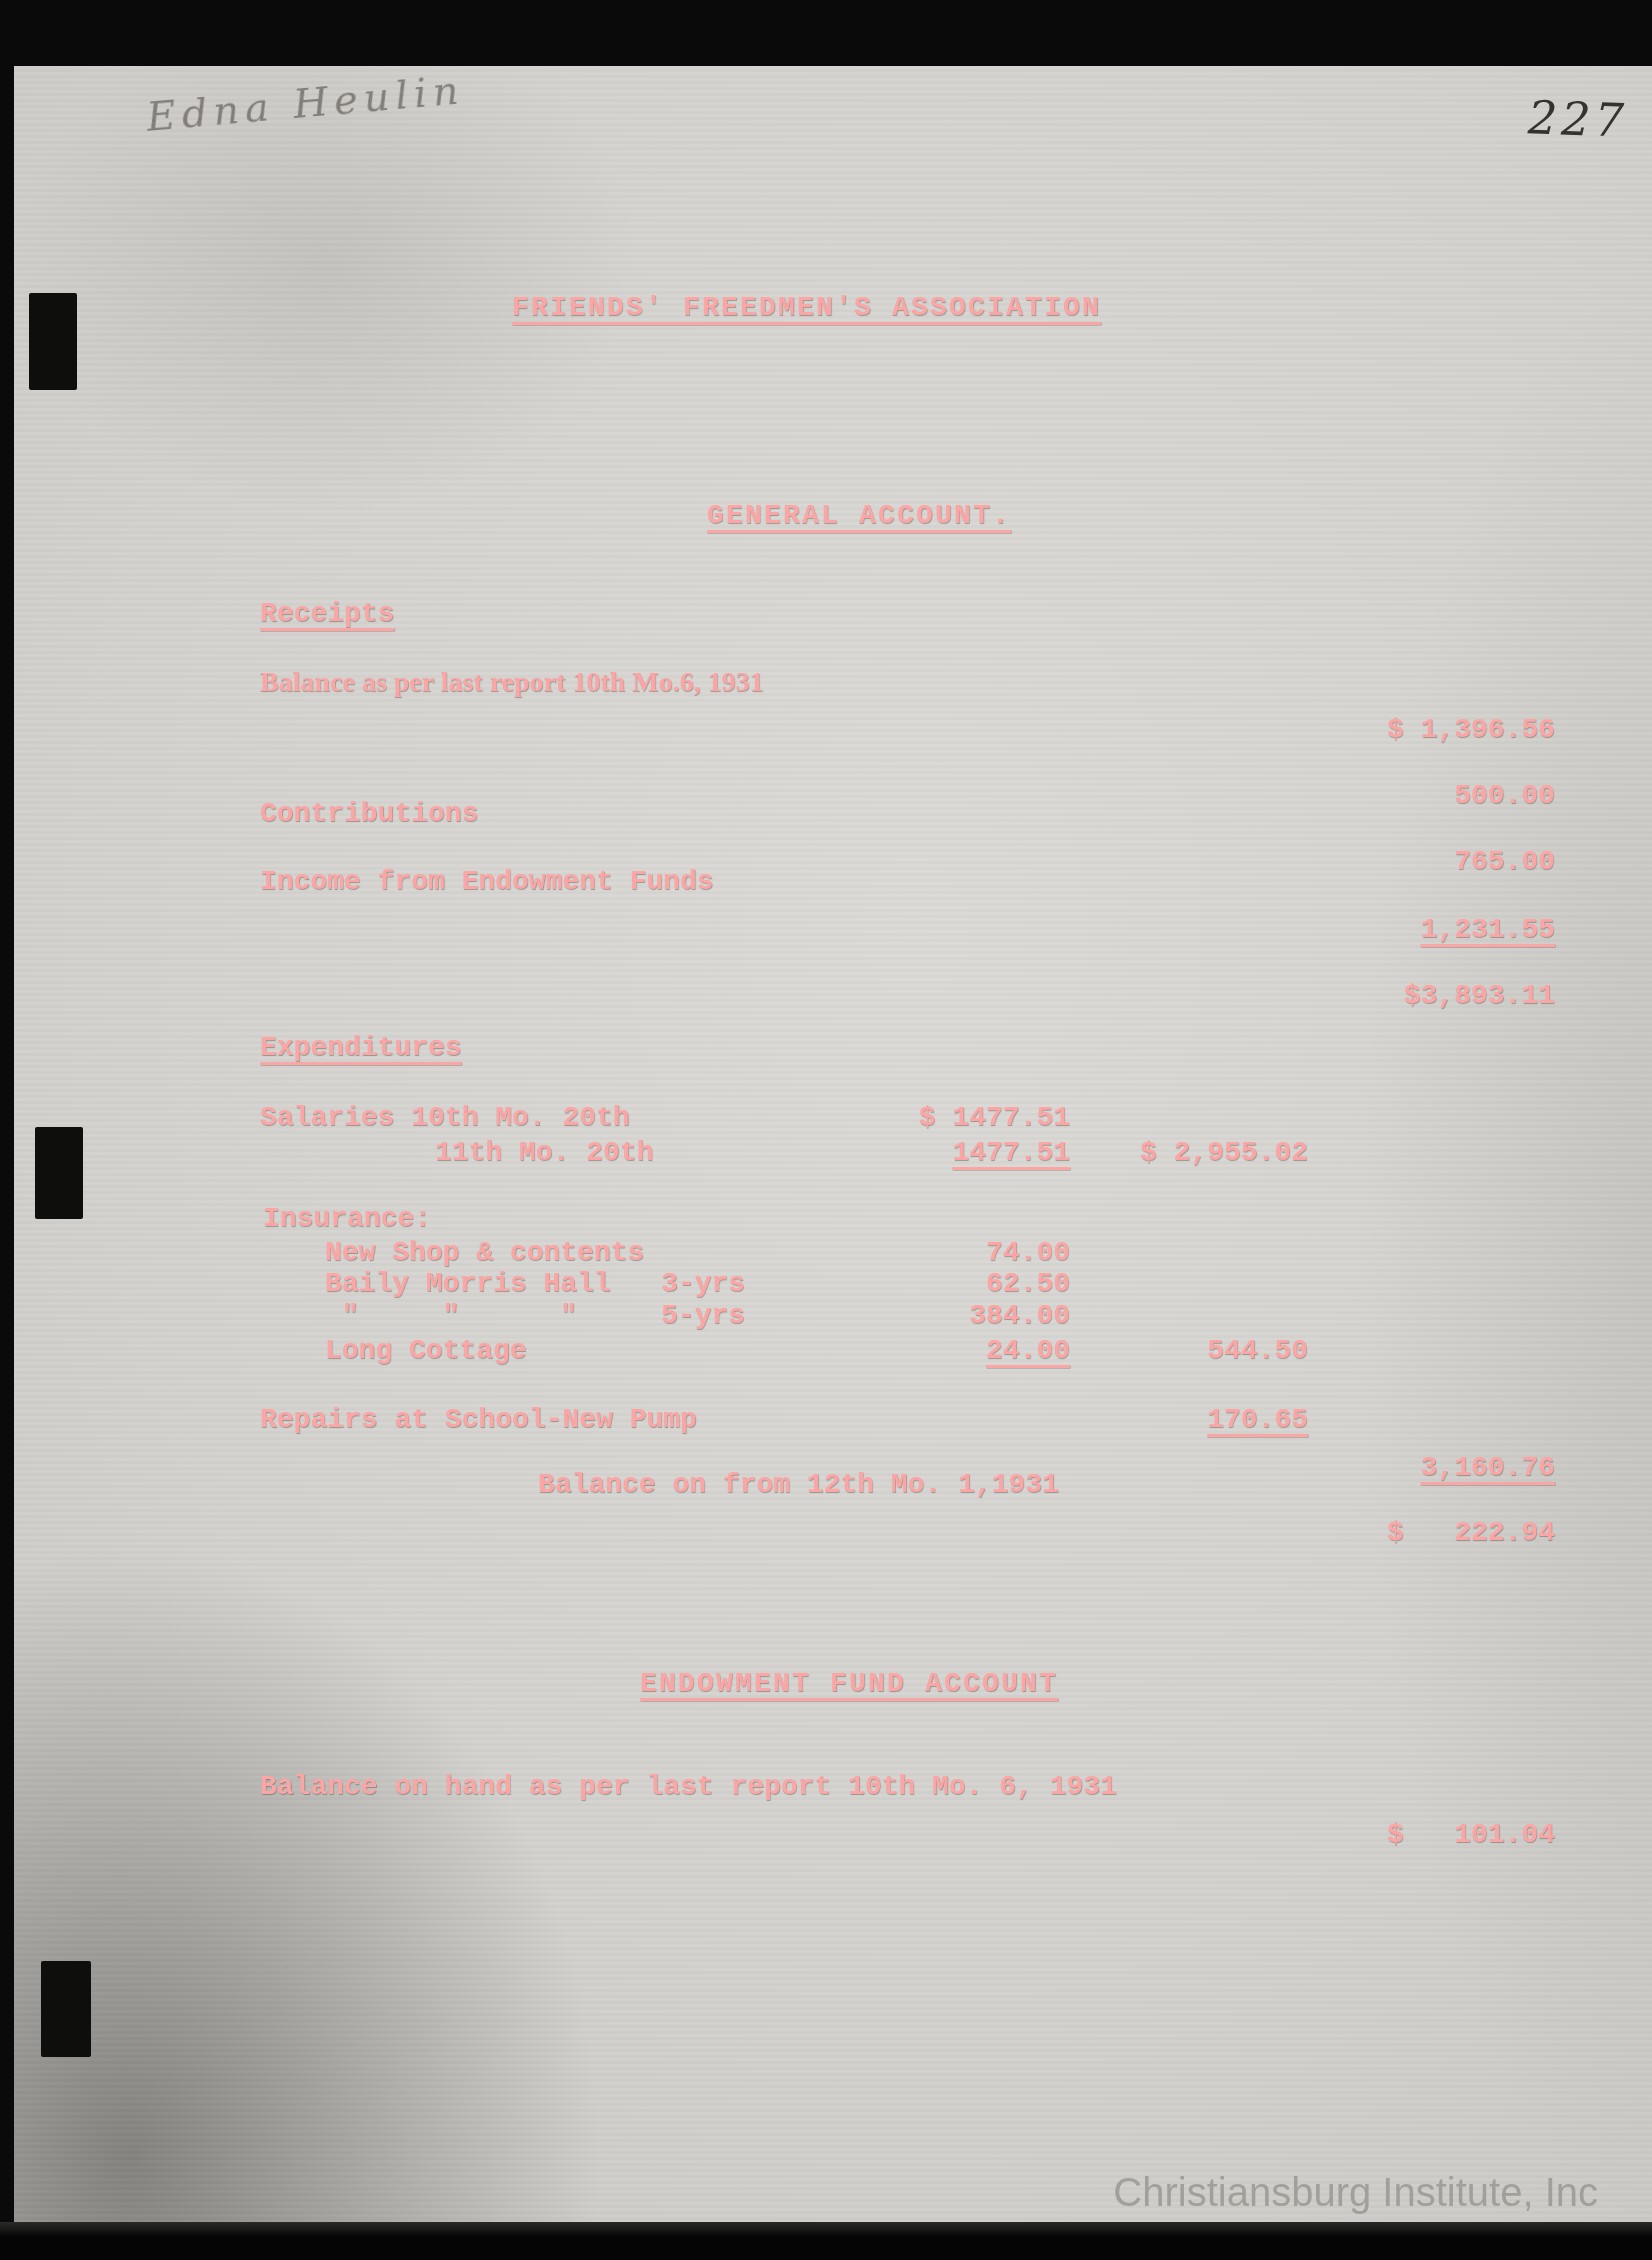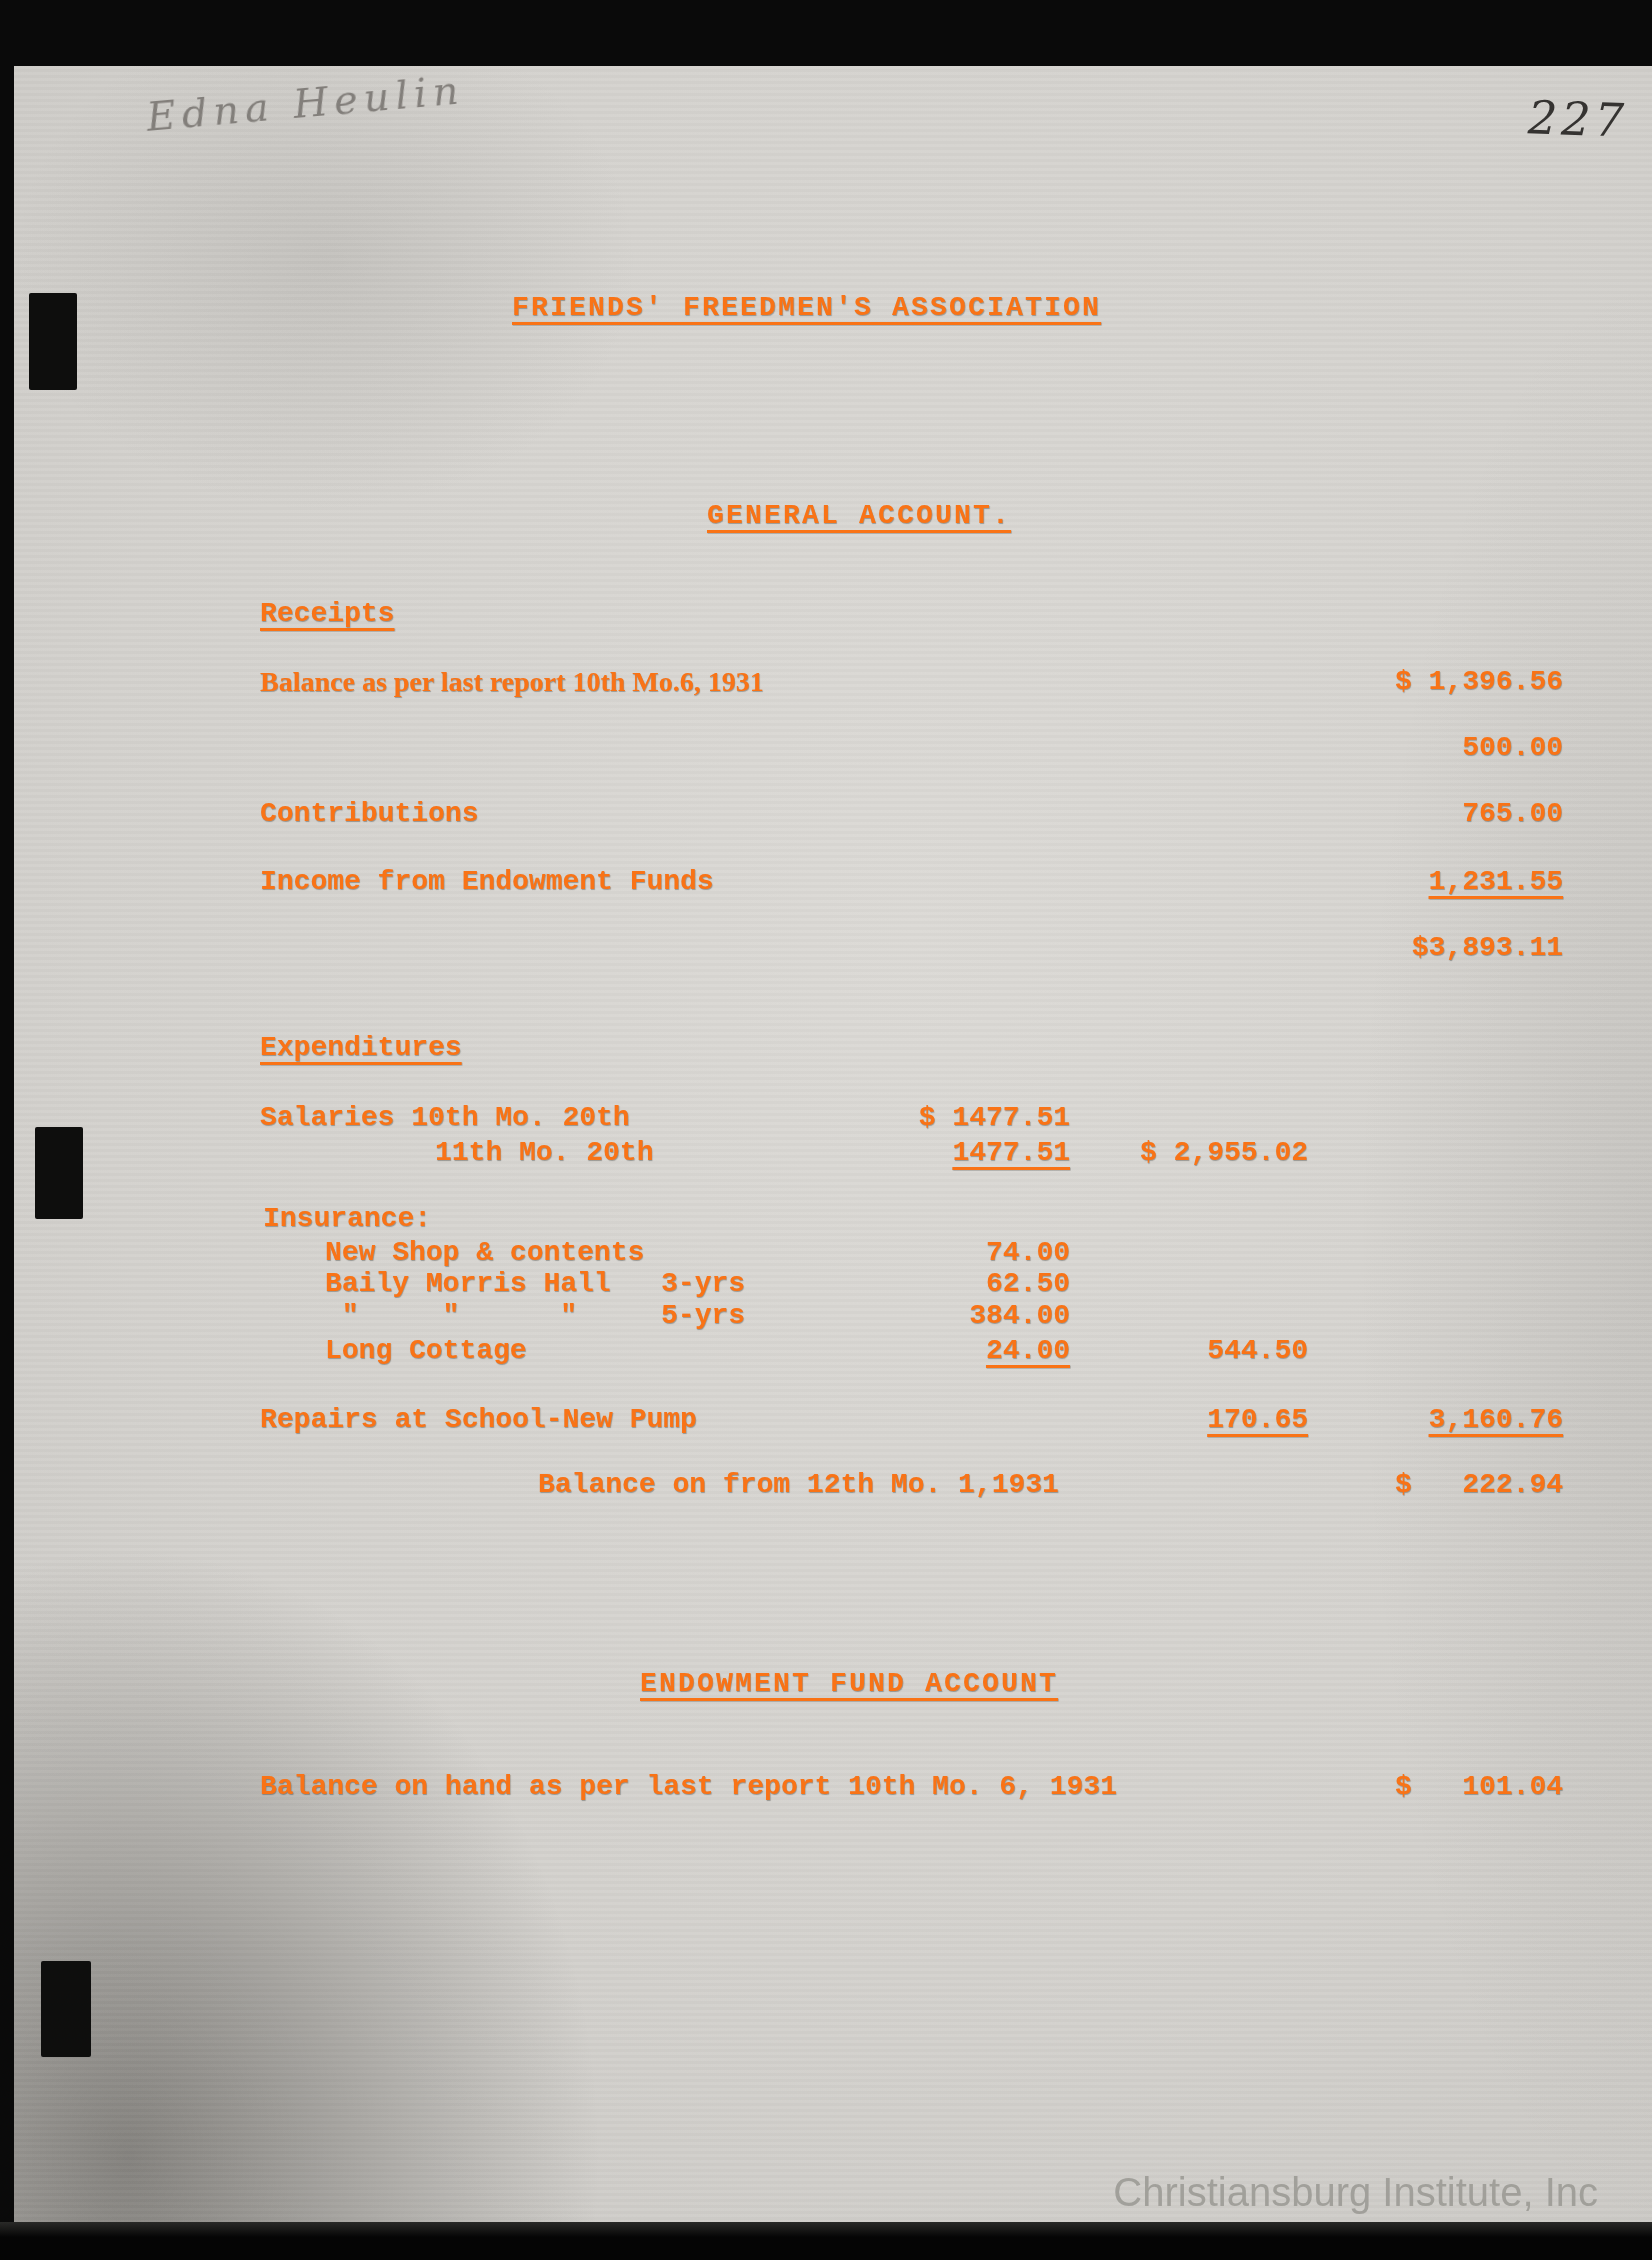--- a/index.html
+++ b/index.html
@@ -18,27 +18,27 @@
       radial-gradient(ellipse 420px 1400px at 100% 55%, rgba(100,98,94,0.12), rgba(100,98,94,0) 70%),
       radial-gradient(ellipse 1500px 1900px at 55% 40%, #dcdad6 0%, #d4d2ce 55%, #c8c6c2 100%);
   }
   .edge { position:absolute; background:#0a0a0a; }
   .edge-top { left:0; top:0; width:1652px; height:66px; }
   .edge-left { left:0; top:0; width:14px; height:2260px; }
   .edge-bottom { left:0; top:2222px; width:1652px; height:38px; background:linear-gradient(180deg,#2a2a28,#050505 40%); }
   .punch { position:absolute; background:#0e0e0d; border-radius:2px; }
 
   .tw {
-    position:absolute; color:#f97316; font-weight:700; font-size:28px; line-height:1.15;
+    position:absolute; color:#fca5a5; font-weight:700; font-size:28px; line-height:1.15;
     white-space:pre; text-shadow:0.6px 0.6px 0.9px rgba(35,33,30,0.35);
   }
   .spaced { letter-spacing:2.2px; }
   .u { text-decoration:underline; text-decoration-thickness:2.5px; text-underline-offset:7px; }
   .ra { text-align:right; }
-  .colC { right:89px; }
+  .colC { right:97px;margin-top:48px; }
   .colB { right:344px; }
   .colA { right:582px; }
 
   .hand { position:absolute; font-family:"DejaVu Serif", serif; font-style:italic; }
   .pageno { color:#353331; font-size:46px; transform:rotate(2deg); letter-spacing:4px; }
   .note { color:rgba(105,102,97,0.75); font-size:40px; transform:rotate(-5deg); letter-spacing:6px; filter:blur(0.5px); }
   .watermark {
     position:absolute; font-family:"Liberation Sans", sans-serif;
     color:rgba(158,157,152,0.95); font-size:40px; white-space:pre;
   }

